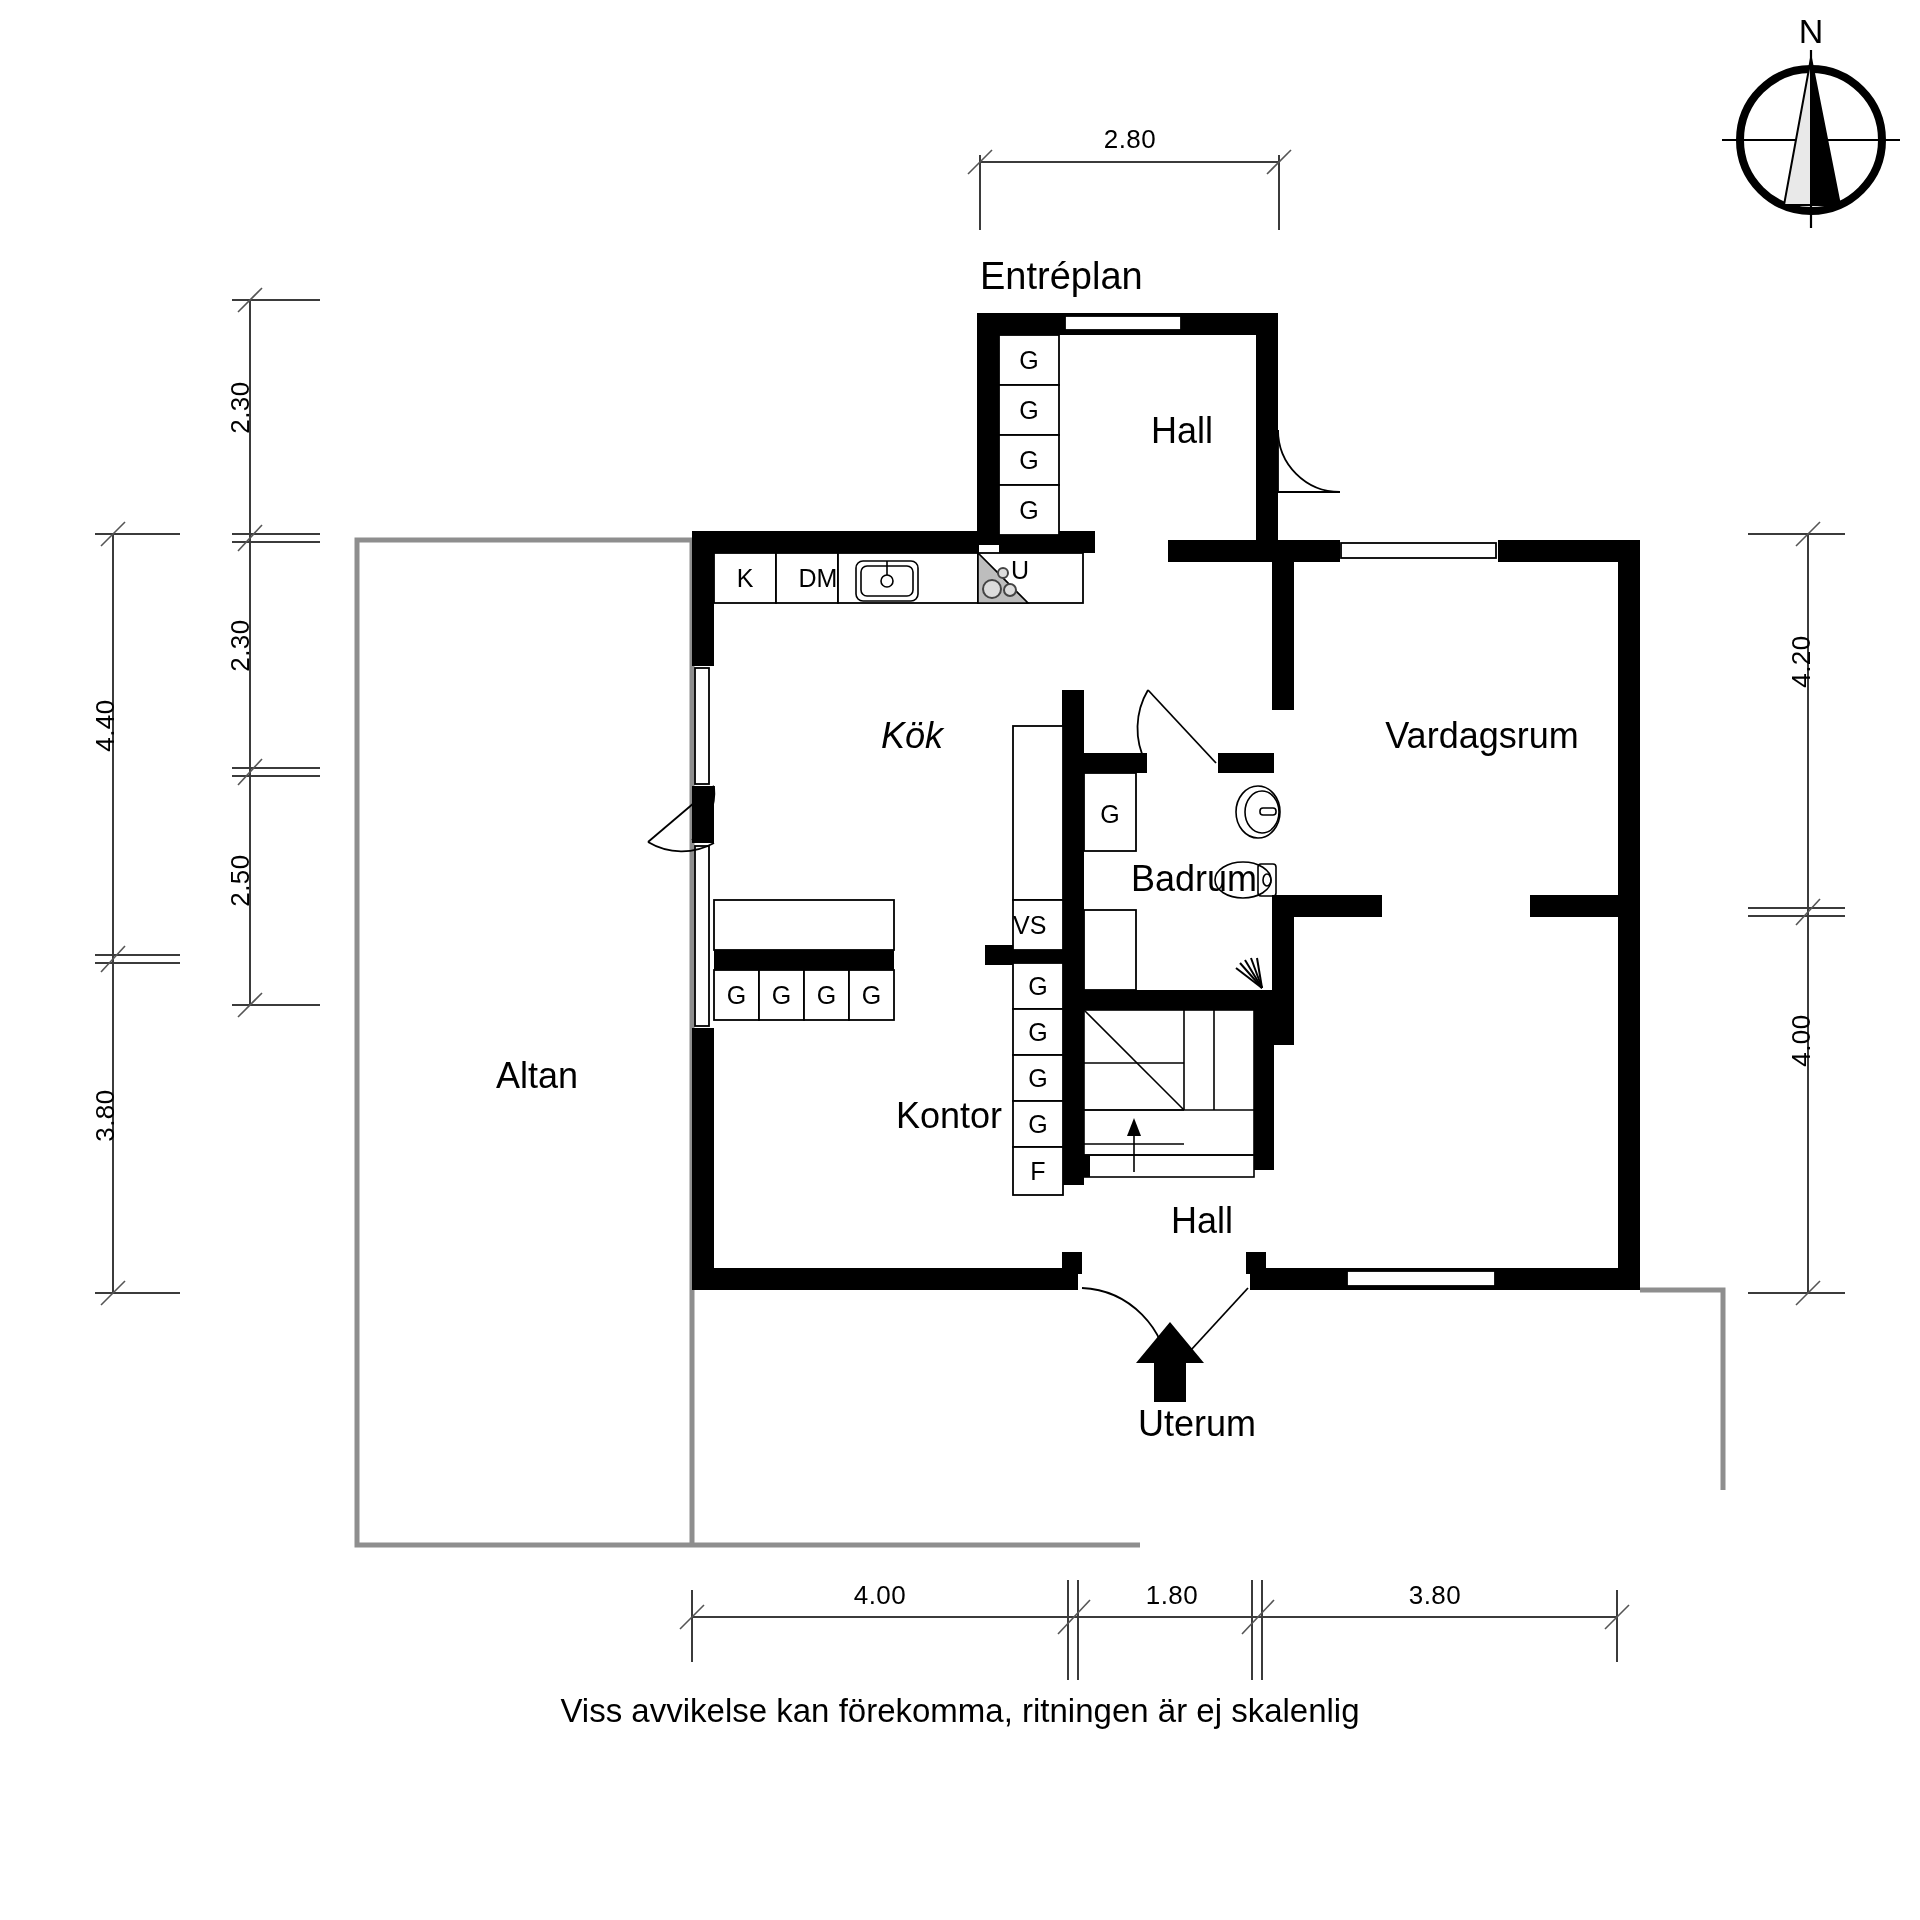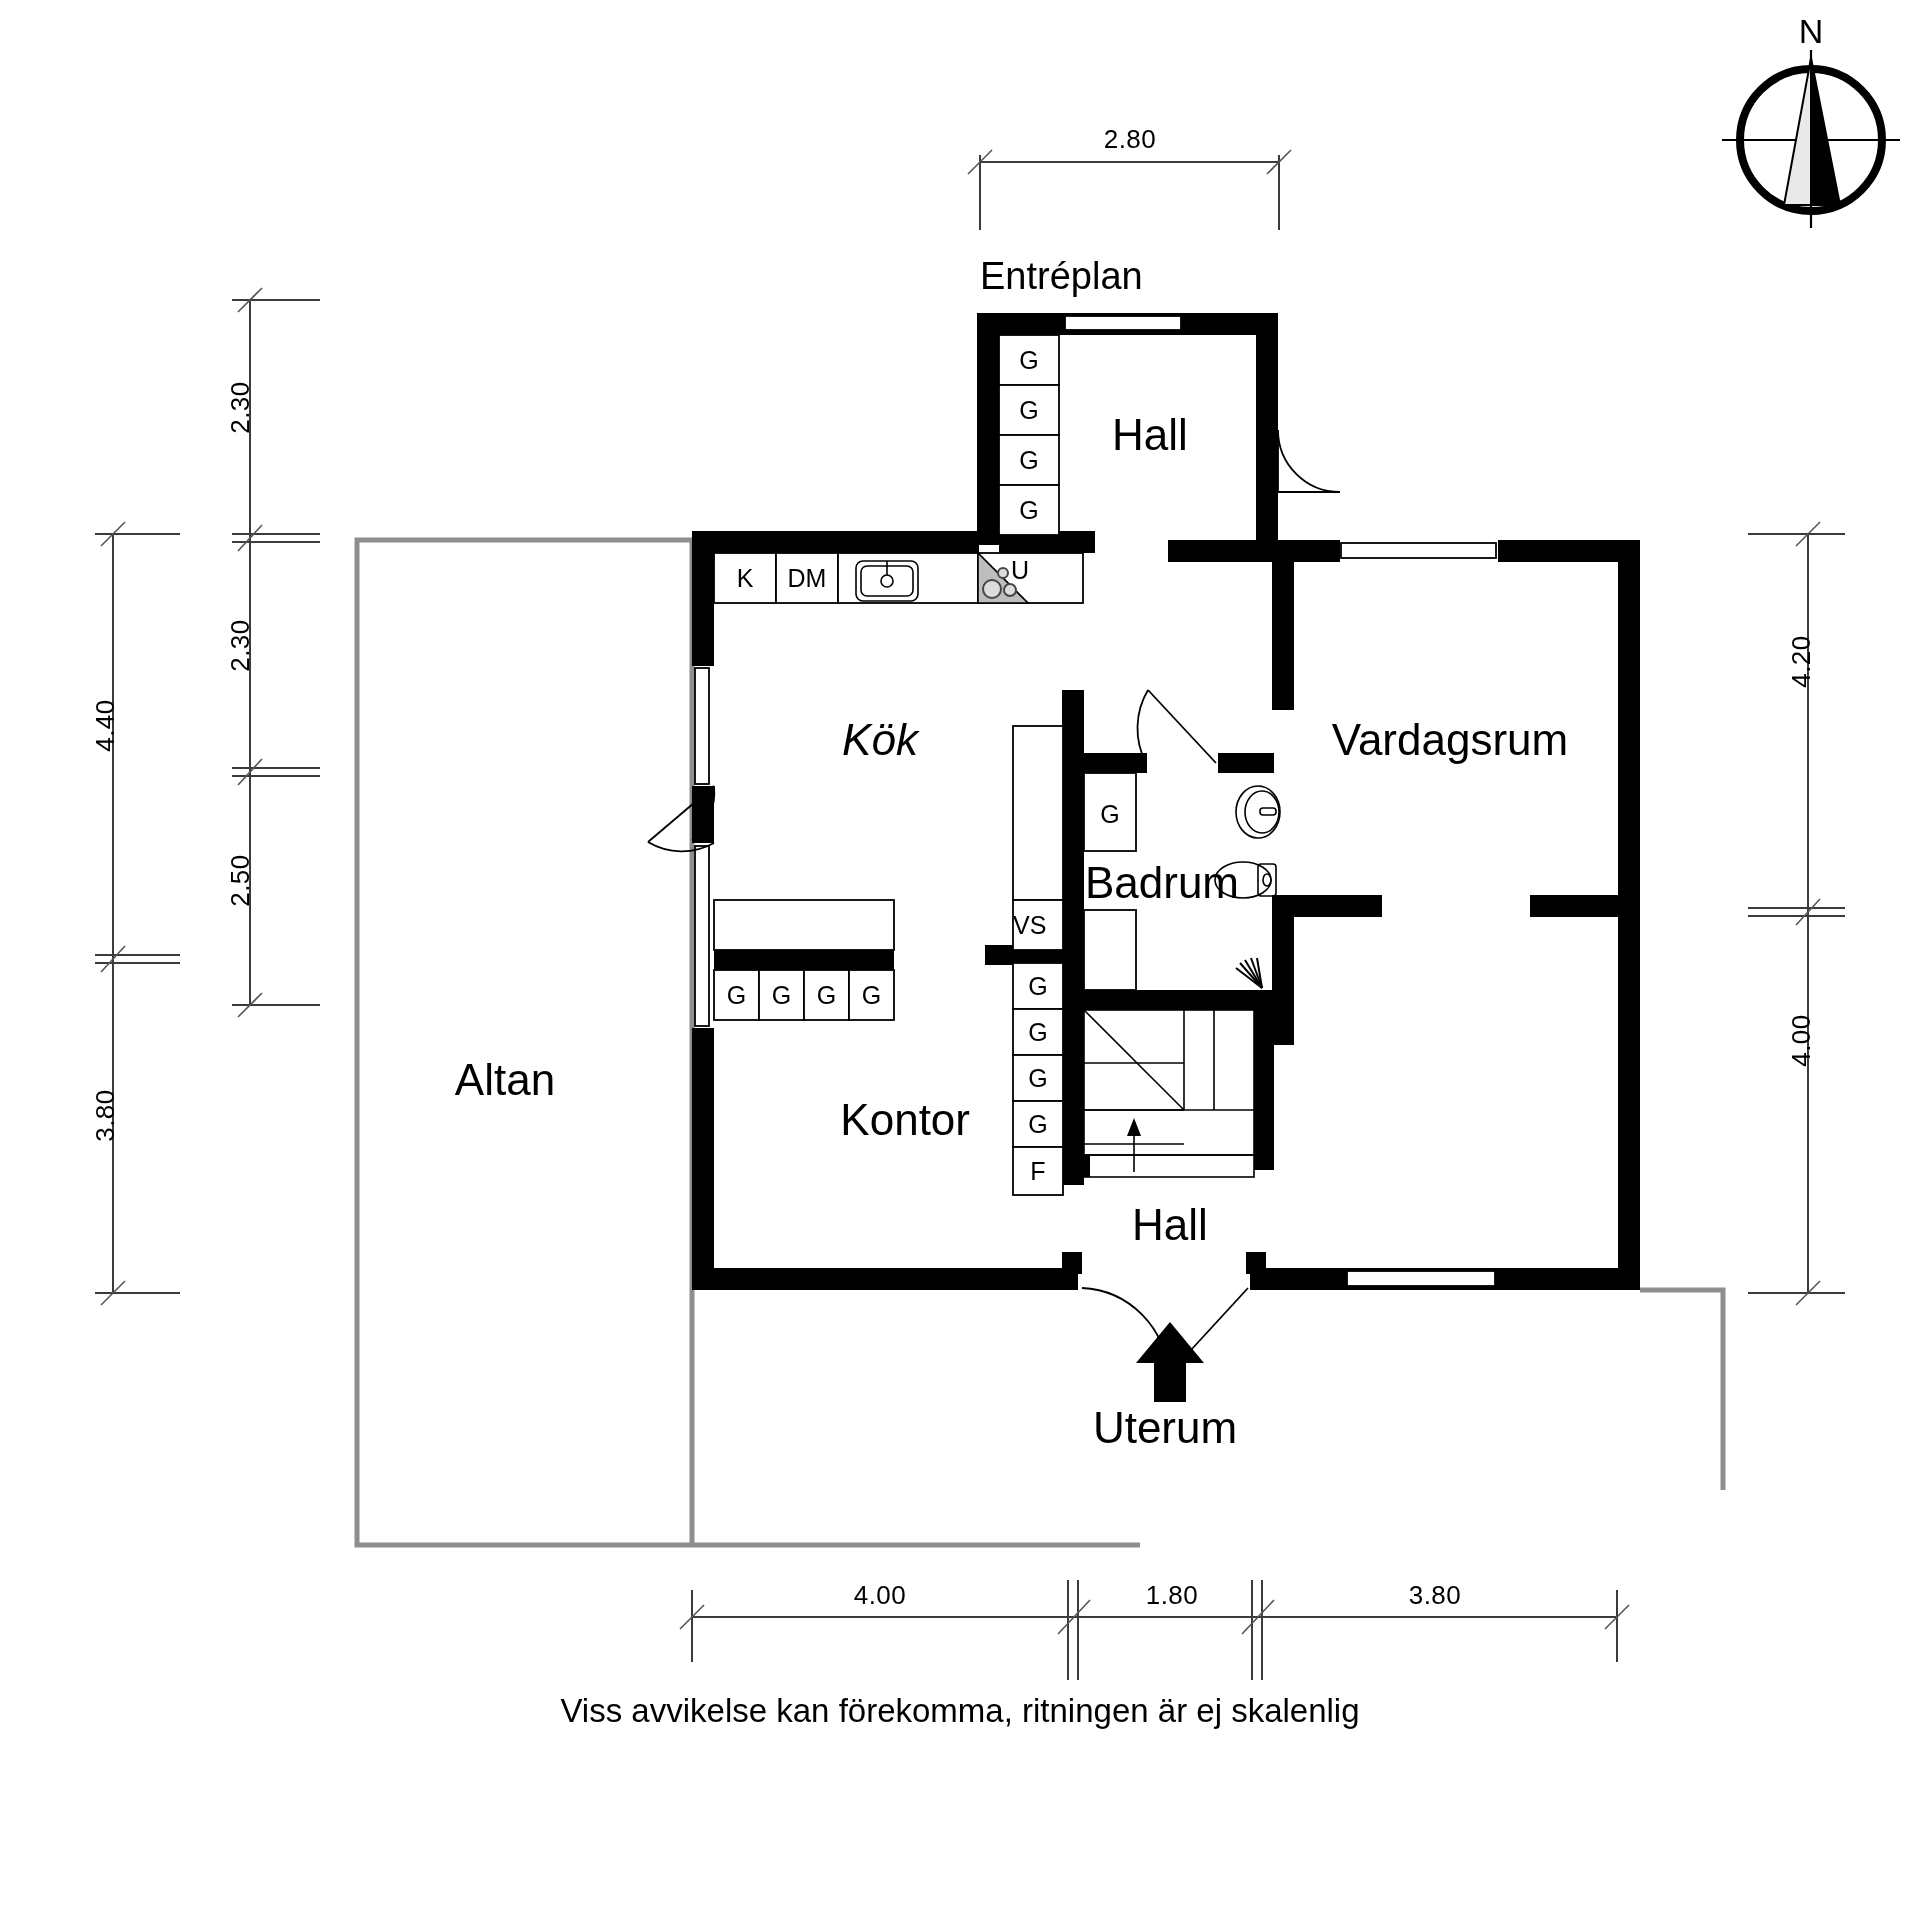--- a/index.html
+++ b/index.html
@@ -10,21 +10,21 @@
   .wall{fill:#000;}
   .thin{fill:none;stroke:#000;stroke-width:2.2;}
   .thin1{fill:none;stroke:#000;stroke-width:1.6;}
   .cab{fill:#ffffff;stroke:#000;stroke-width:1.8;}
   .dim{fill:none;stroke:#3b3b3b;stroke-width:2;}
   .dimlight{fill:none;stroke:#555;stroke-width:1.6;}
   .gray{fill:none;stroke:#8e8e8e;stroke-width:5;}
   .door{fill:none;stroke:#000;stroke-width:1.8;}
   .winfill{fill:#ffffff;stroke:#000;stroke-width:1.8;}
   .lbl{font-family:"Liberation Sans",sans-serif;font-weight:400;fill:#000;}
-  .room{font-size:44px;}
+  .room{font-size:36px;padding-left:32px;}
   .small{font-size:25px;}
   .dimtxt{font-size:26px;letter-spacing:0.5px;}
   .caption{font-size:33px;}
   .compassN{font-size:34px;}
 </style>
 </head>
 <body>
 
 <div id="stage">
 
@@ -287,21 +287,21 @@
 
   <div class="lbl room" style="position:absolute;left:750px;top:1095px;width:220px;text-align:right;">Kontor</div>
 
   <div class="lbl room" style="position:absolute;left:1080px;top:1200px;width:180px;text-align:center;">Hall</div>
 
   <div class="lbl room" style="position:absolute;left:395px;top:1042px;width:220px;text-align:center;margin-top:13px;">Altan</div>
 
   <div class="lbl room" style="position:absolute;left:1055px;top:1403px;width:220px;text-align:center;">Uterum</div>
 
   <div class="lbl small" style="position:absolute;left:714px;top:564px;width:62px;text-align:center;">K</div>
-  <div class="lbl small" style="position:absolute;left:776px;top:564px;width:62px;text-align:center;">DM</div>
+  <div class="lbl small" style="position:absolute;left:776px;top:564px;width:84px;text-align:center;">DM</div>
   <div class="lbl small" style="position:absolute;left:1000px;top:556px;width:40px;text-align:center;">U</div>
 
   <div class="lbl small" style="position:absolute;left:999px;top:346px;width:60px;text-align:center;">G</div>
   <div class="lbl small" style="position:absolute;left:999px;top:396px;width:60px;text-align:center;">G</div>
   <div class="lbl small" style="position:absolute;left:999px;top:446px;width:60px;text-align:center;">G</div>
   <div class="lbl small" style="position:absolute;left:999px;top:496px;width:60px;text-align:center;">G</div>
 
   <div class="lbl small" style="position:absolute;left:714px;top:981px;width:45px;text-align:center;">G</div>
   <div class="lbl small" style="position:absolute;left:759px;top:981px;width:45px;text-align:center;">G</div>
   <div class="lbl small" style="position:absolute;left:804px;top:981px;width:45px;text-align:center;">G</div>

